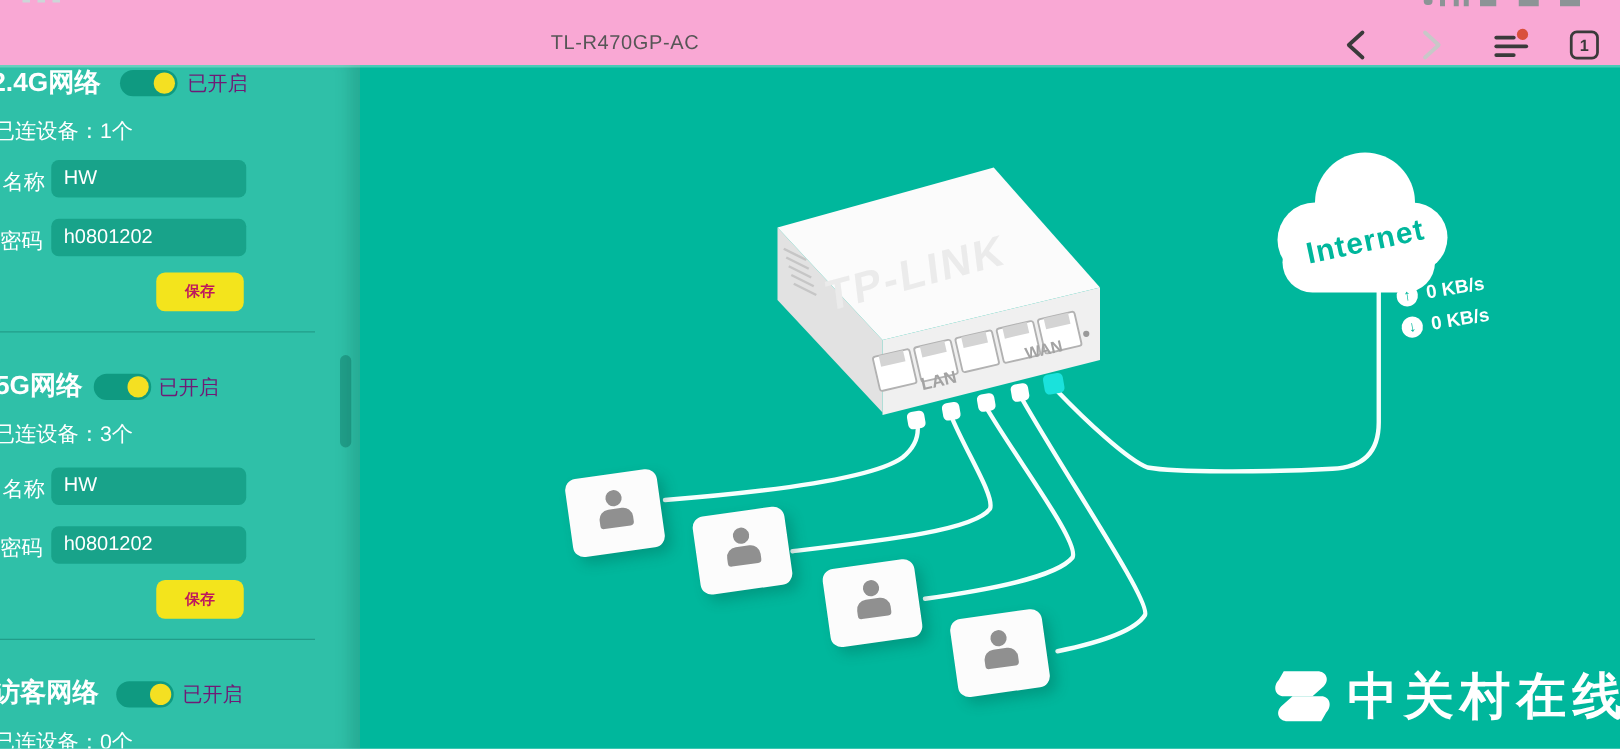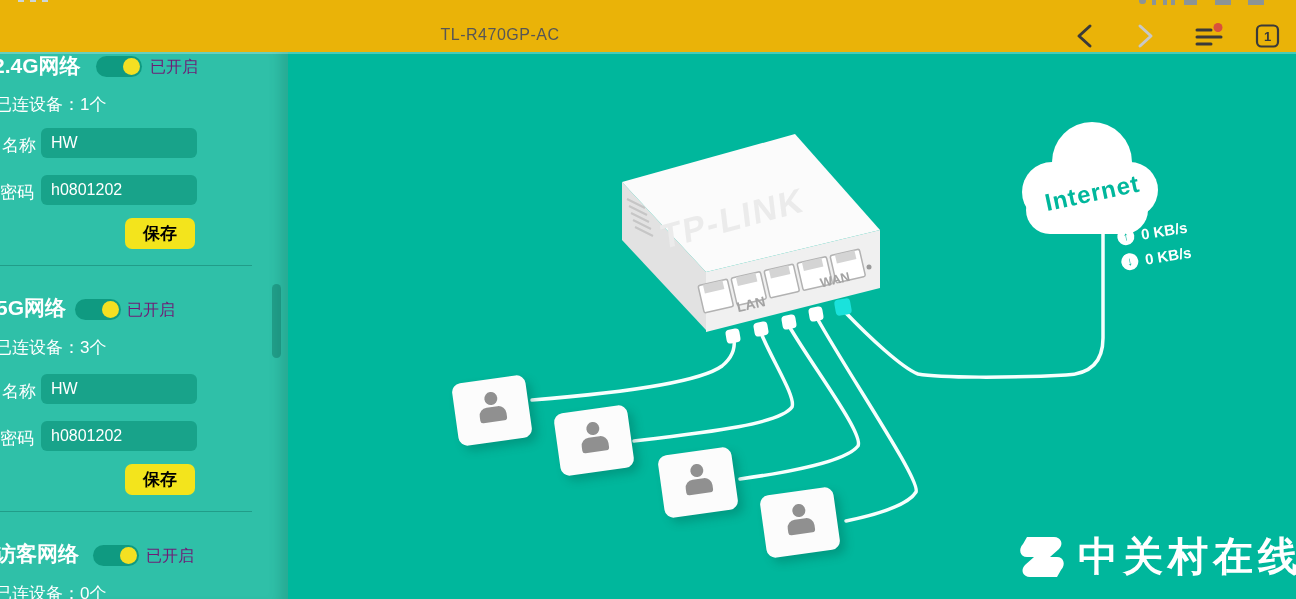--- a/index.html
+++ b/index.html
@@ -1,21 +1,21 @@
 <!DOCTYPE html>
 <html><head>
 <meta charset="utf-8">
 <style>
   * { margin:0; padding:0; box-sizing:border-box; }
   html,body { width:1296px; height:599px; overflow:hidden; background:#fff;
               font-family:"Liberation Sans","DejaVu Sans",sans-serif; }
   .screen { position:relative; width:1296px; height:599px; overflow:hidden; background:#00b79c; }
 
   
-  .topbar { position:absolute; left:0; top:0; width:1296px; height:52px; background:#eab308; z-index:10; }
+  .topbar { position:absolute; left:0; top:0; width:1296px; height:52px; background:#f9a8d4; z-index:10; }
   .topbar .title { position:absolute; left:500px; top:26px; transform:translateX(-50%);
                    font-size:16px; color:#565656; letter-spacing:.5px; white-space:nowrap; }
   .topbar svg { position:absolute; left:0; top:0; }
   .statusmark { position:absolute; top:0; background:#8c9496; z-index:11; }
   .statusmark.faint { background:#ccd6d8; }
   .edge-highlight { position:absolute; left:0; top:52px; width:1296px; height:2px;
                     background:rgba(255,255,255,.28); z-index:9; }
 
   
   .sidebar { position:absolute; left:0; top:52px; width:288px; height:547px; background:#2fc0a8;
@@ -25,21 +25,21 @@
   .toggle { width:46px; height:21px; border-radius:11px; background:#0f9a81; position:absolute; }
   .toggle .knob { position:absolute; right:2px; top:2px; width:17px; height:17px; border-radius:50%;
                   background:#f4e022; }
   .status-label { font-size:16px; color:#701a75; white-space:nowrap; }
   .devices { font-size:17px; color:#ffffff; white-space:nowrap; }
   .field-label { font-size:17px; color:#ffffff; white-space:nowrap; }
   .field { position:absolute; width:156px; height:30px; border:none; border-radius:6px;
            background:#18a38a; color:#ffffff; font-size:16px; padding:0 10px; outline:none;
            font-family:inherit; }
   .save-btn { position:absolute; width:70px; height:31px; border:none; border-radius:7px;
-              background:#f3e41c; color:#000000; font-size:17px; font-weight:bold; cursor:pointer;
+              background:#f3e41c; color:#be185d; font-size:12px; font-weight:bold; cursor:pointer;
               font-family:inherit; }
   .divider { position:absolute; left:0; width:252px; height:1px; background:rgba(0,70,58,.28); }
   .scroll-thumb { position:absolute; left:272px; top:232px; width:9px; height:74px;
                   border-radius:5px; background:rgba(0,80,66,.30); }
 
   
   .main-bg { position:absolute; left:288px; top:52px; width:1008px; height:547px; background:#00b79c; z-index:1; }
   svg.topology { position:absolute; left:0; top:0; width:1296px; height:599px; z-index:4; pointer-events:none; }
   svg text { font-family:"Liberation Sans","DejaVu Sans",sans-serif; }
 

